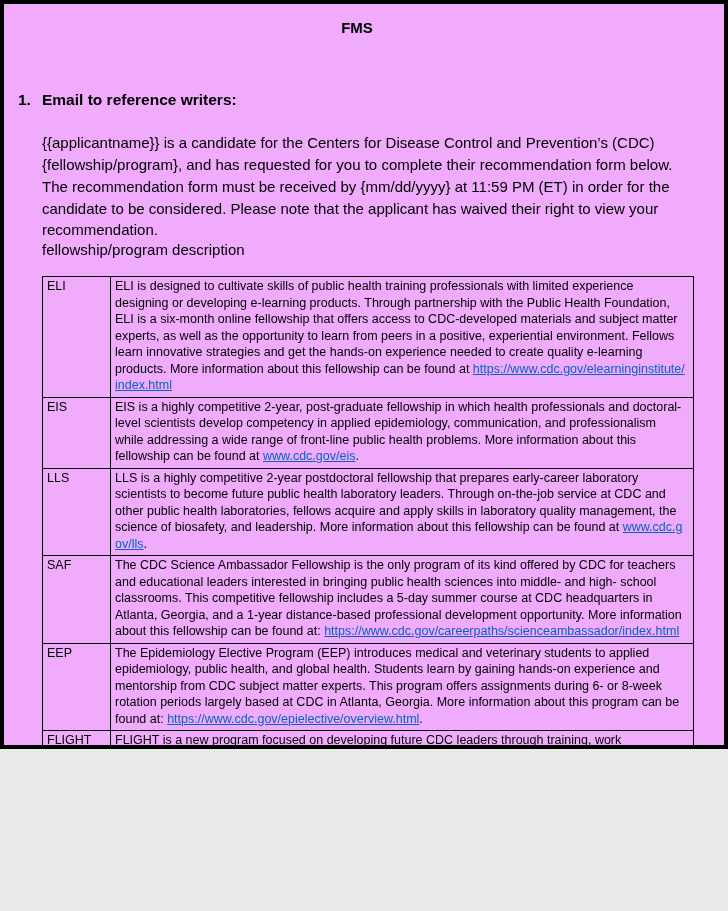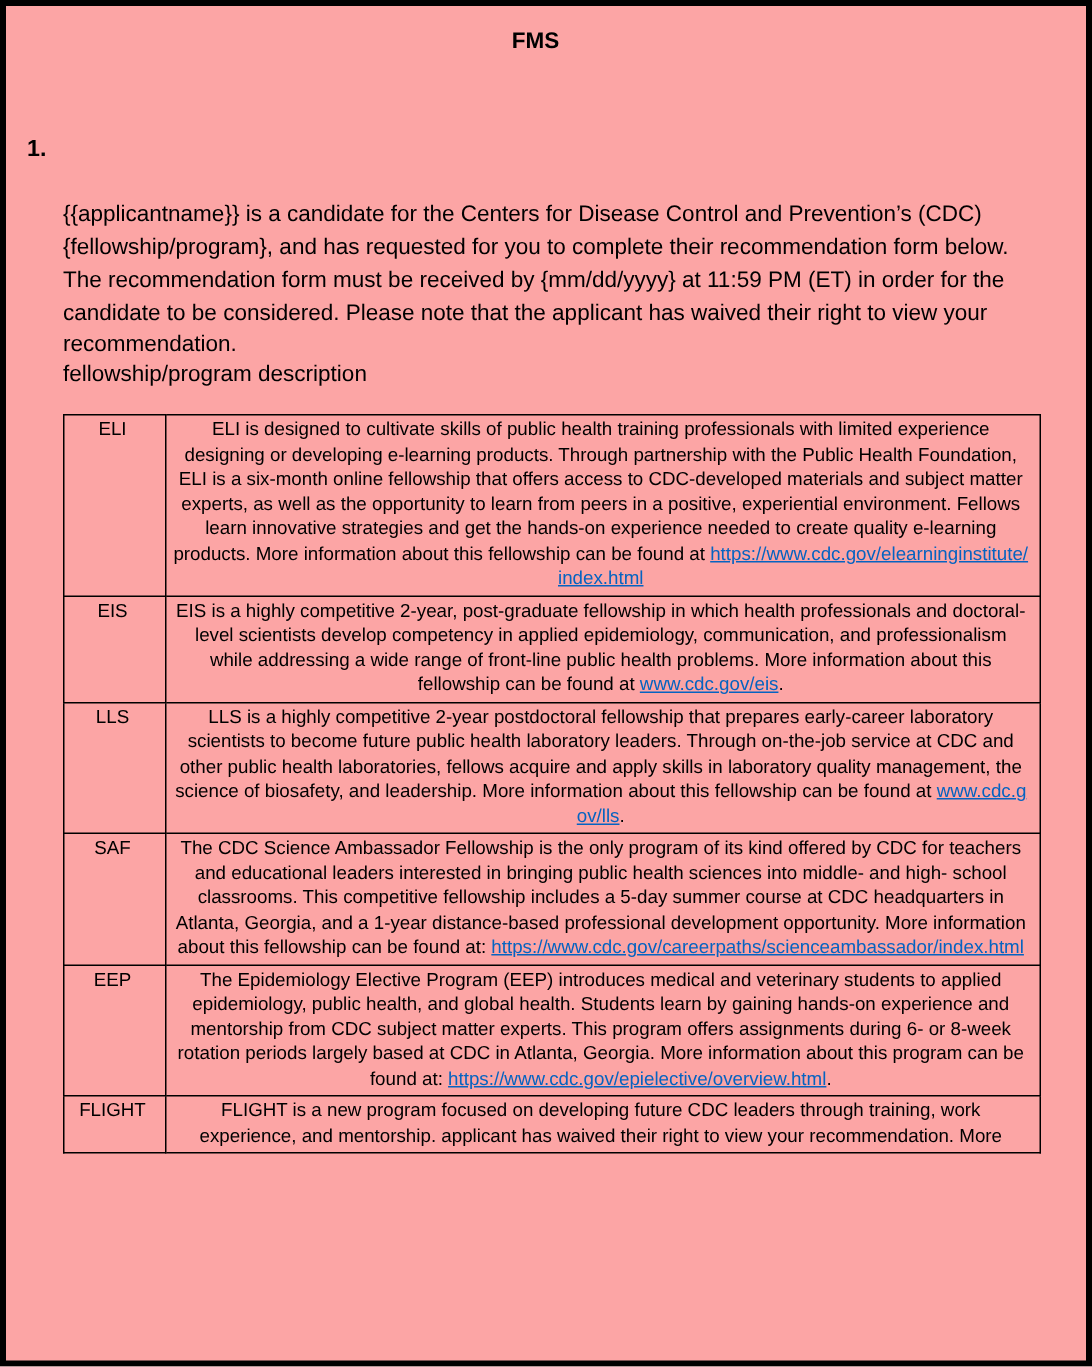--- a/index.html
+++ b/index.html
@@ -1,20 +1,20 @@
 <!DOCTYPE html>
 <html><head>
 <meta charset="utf-8">
 <style>
   * { margin: 0; padding: 0; box-sizing: border-box; }
   html, body { background: #e9e9e9; }
   .page {
     width: 728px;
-    height: 911px;
-    background: #fca5a5;
+    height: 749px;
+    background: #f0abfc;
     border: 4px solid #000;
     overflow: hidden;
     font-family: "Liberation Sans", sans-serif;
     color: #000;
     padding: 12px 28px 0 14px;
   }
   .title-block {
     text-align: center;
     font-weight: bold;
     font-size: 15px;
@@ -38,21 +38,20 @@
     line-height: 1.45;
   }
   .table-caption {
     font-size: 15px;
   }
   table.program-table {
     margin-top: 18px;
     border-collapse: collapse;
     width: 652px;
     table-layout: fixed;
-    text-align: center;
   }
   table.program-table td {
     border: 1px solid #000;
     vertical-align: top;
     font-size: 12.5px;
     line-height: 1.32;
     padding: 1px 7px 3px 4px;
   }
   td.code-cell { width: 68px; }
   a.doc-link {
@@ -66,20 +65,21 @@
 <body>
 
 <div class="page">
 
   <div class="title-block">
     <div>FMS</div>
   </div>
 
   <div class="section-heading">
     <span class="num">1.</span>
+    <span>Email to reference writers:</span>
   </div>
 
   <div class="letter">
 
     <div class="letter-body">{{applicantname}} is a candidate for the Centers for Disease Control and Prevention’s (CDC) {fellowship/program}, and has requested for you to complete their recommendation form below. The recommendation form must be received by {mm/dd/yyyy} at 11:59 PM (ET) in order for the candidate to be considered. Please note that the applicant has waived their right to view your recommendation.</div>
 
     <div class="table-caption">fellowship/program description</div>
 
     <table class="program-table">
       <tbody>

